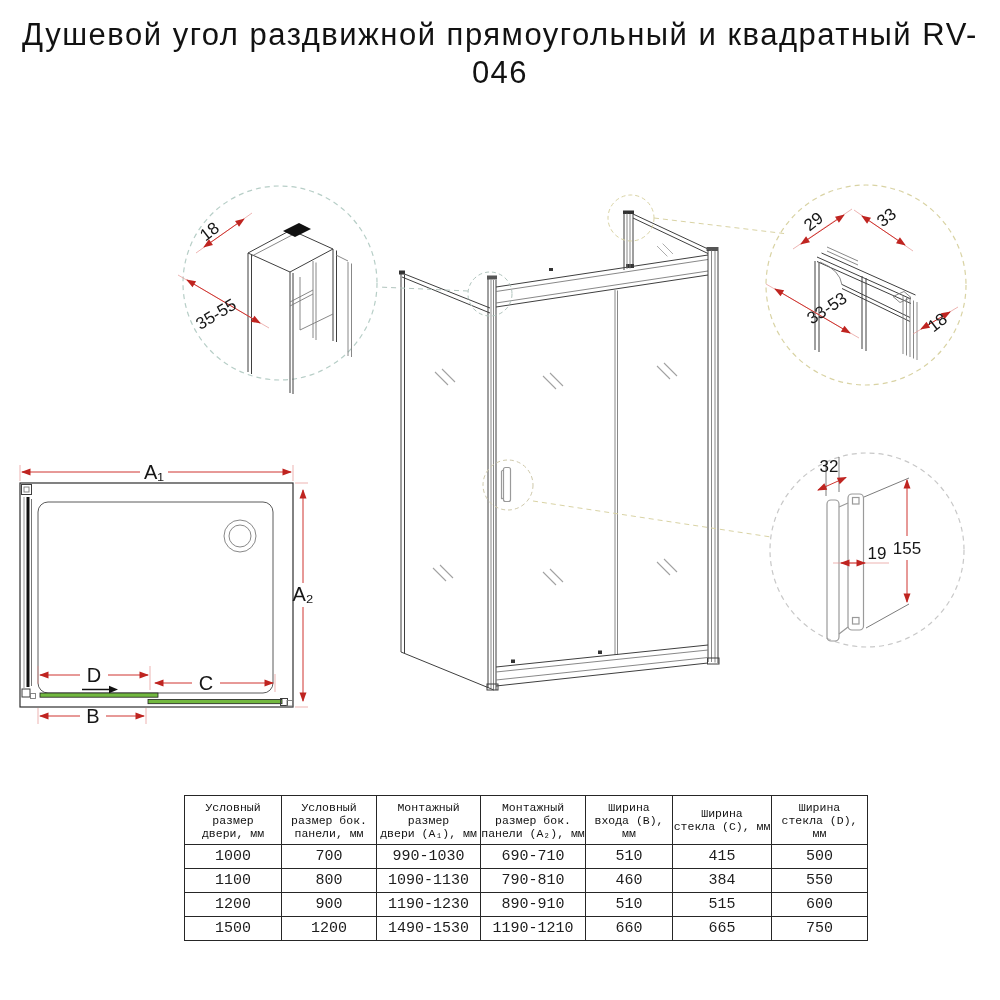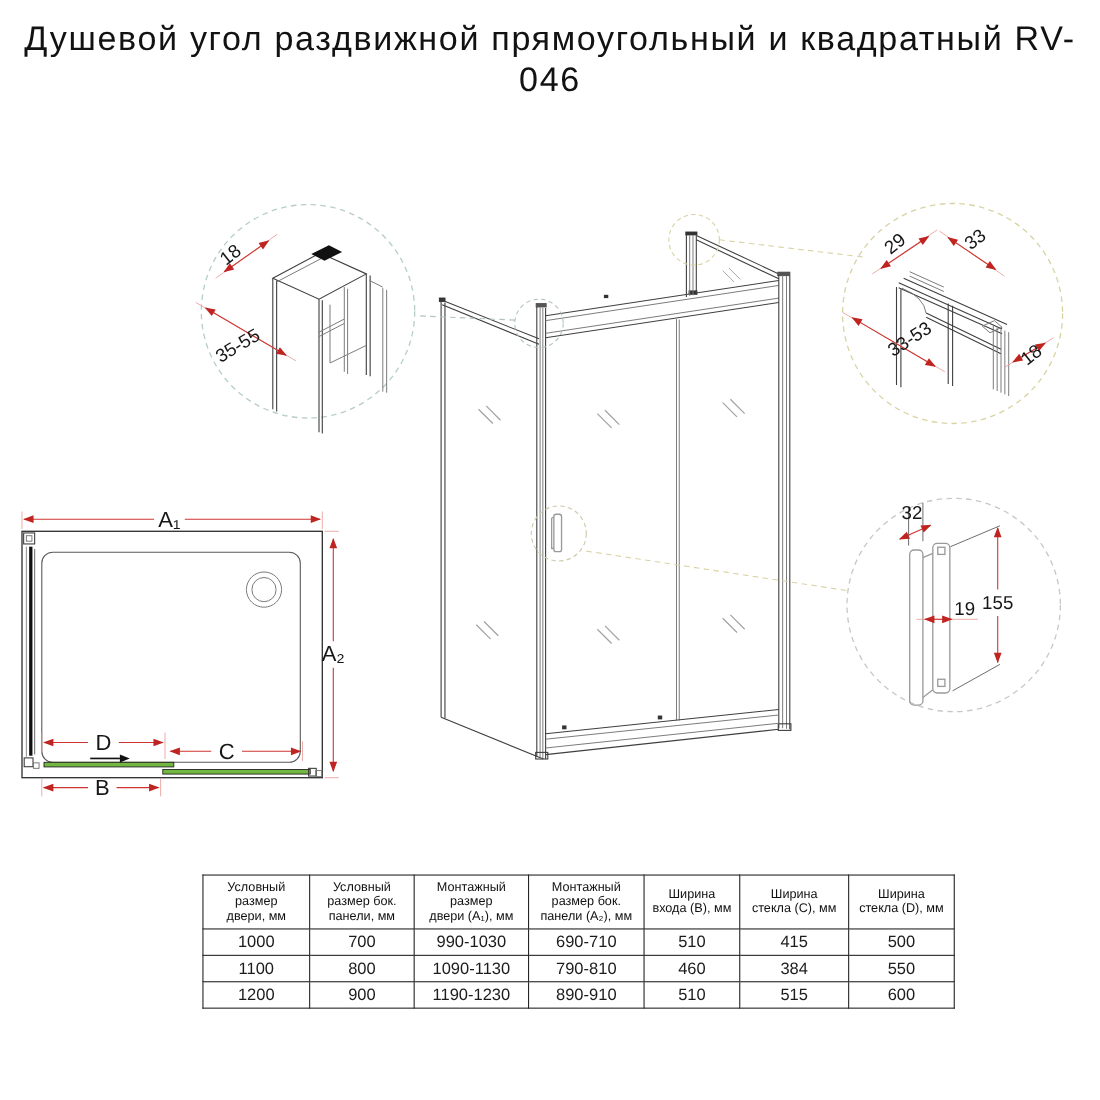--- a/index.html
+++ b/index.html
@@ -12,21 +12,21 @@
   .ln2{stroke:#7a7a7a;stroke-width:.9;fill:none;}
   .shine{stroke:#a2a2a2;stroke-width:1.1;fill:none;}
   .dim{stroke:#cf3530;stroke-width:1;fill:none;marker-start:url(#arr);marker-end:url(#arr);}
   .dime{stroke:#cf3530;stroke-width:1;fill:none;marker-end:url(#arr);}
   .dimf{stroke:#e59490;stroke-width:.7;fill:none;}
   .ext{stroke:#5a5a5a;stroke-width:.8;fill:none;}
   .dtxt{font-family:"Liberation Sans",sans-serif;font-size:17px;fill:#161616;text-anchor:middle;}
   .ptxt{font-family:"Liberation Sans",sans-serif;font-size:20px;fill:#161616;text-anchor:middle;}
   .gray{stroke:#9a9a9a;stroke-width:1.2;fill:none;}
   table.spec{position:absolute;left:184px;top:795px;border-collapse:collapse;table-layout:fixed;
-             font-family:Liberation Sans, sans-serif;}
+             font-family:Liberation Mono, monospace;}
   table.spec th,table.spec td{border:1px solid #262626;text-align:center;vertical-align:middle;padding:0;}
   table.spec th{font-weight:400;font-size:11.5px;line-height:13px;white-space:pre-line;height:48px;}
   table.spec td{font-size:15px;height:23px;color:#1c1c1c;}
 </style>
 </head>
 <body>
 
 <div class="page">
 
   <div class="title">
@@ -264,16 +264,25 @@
       </tr>
       <tr>
         <td>1200</td>
         <td>900</td>
         <td>1190-1230</td>
         <td>890-910</td>
         <td>510</td>
         <td>515</td>
         <td>600</td>
       </tr>
+      <tr>
+        <td>1500</td>
+        <td>1200</td>
+        <td>1490-1530</td>
+        <td>1190-1210</td>
+        <td>660</td>
+        <td>665</td>
+        <td>750</td>
+      </tr>
     </tbody>
   </table>
 
 </div>
 
 </body></html>

